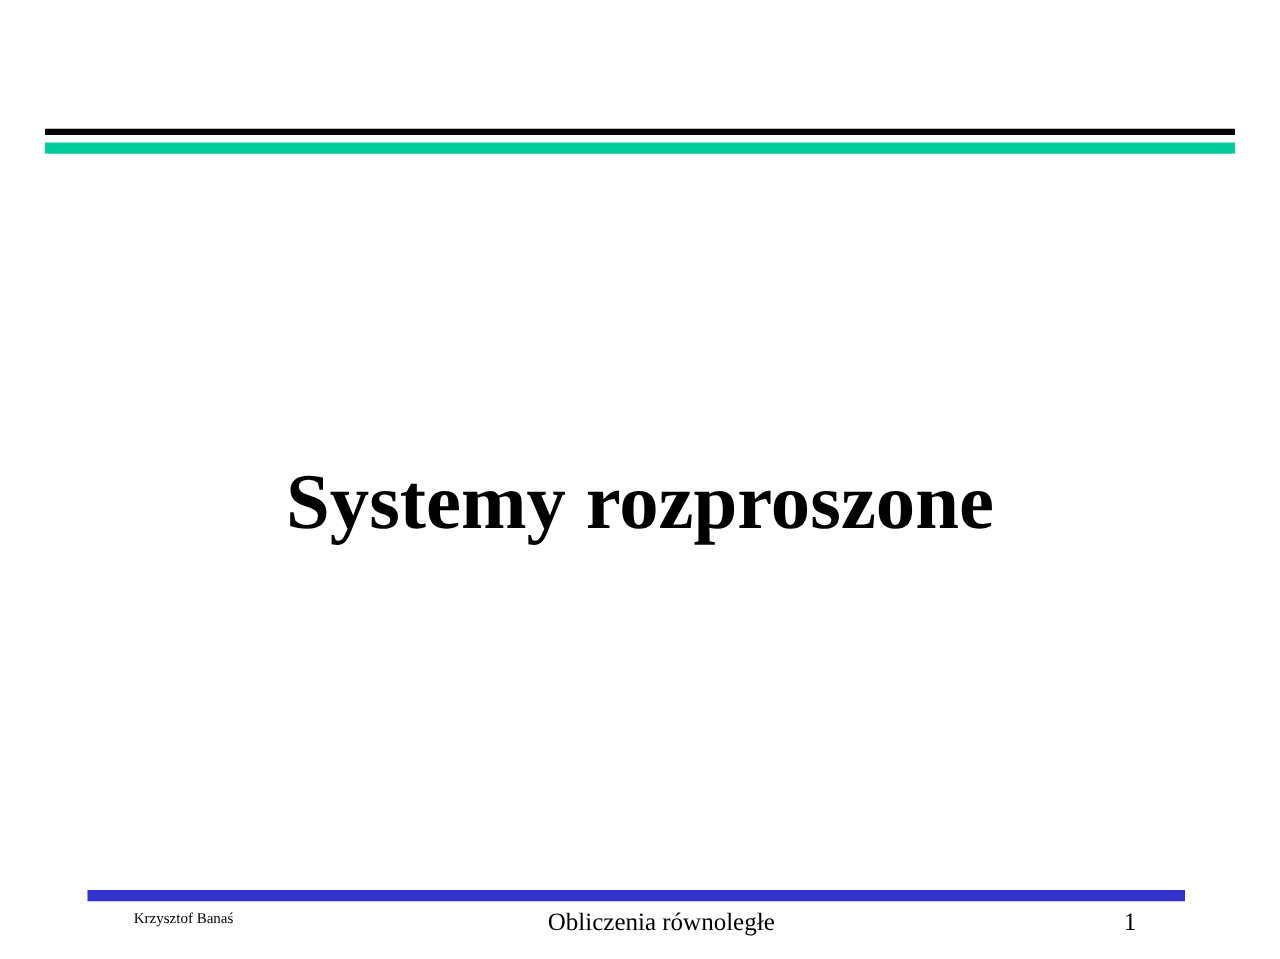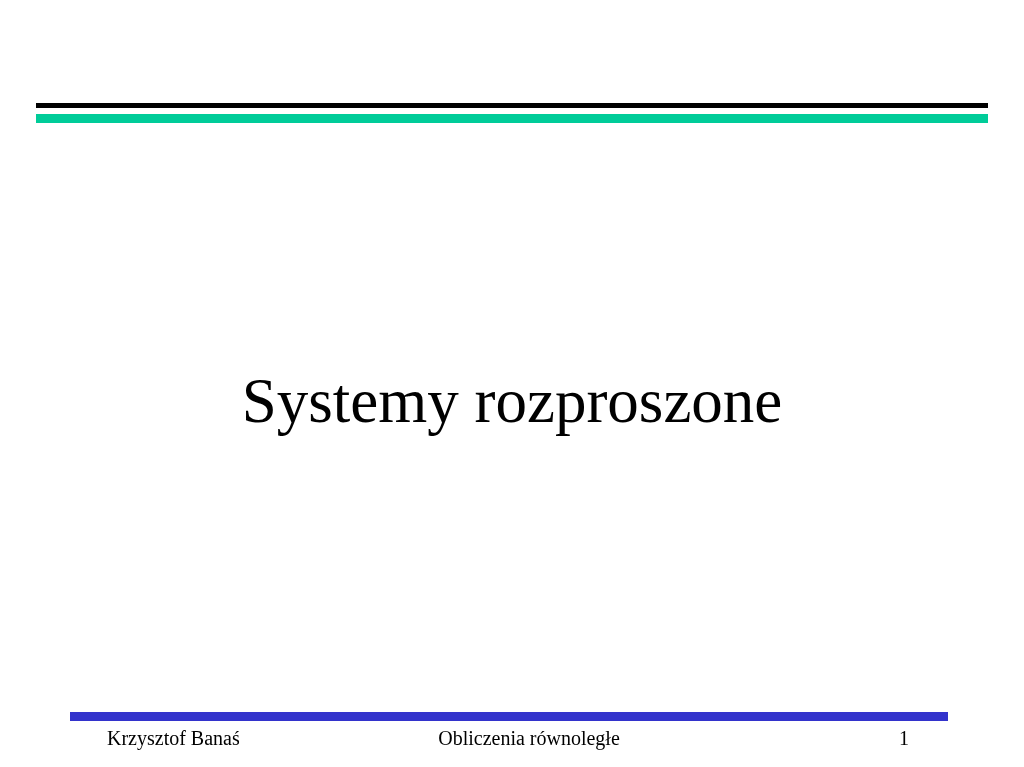--- a/index.html
+++ b/index.html
@@ -52,21 +52,21 @@
     top: 356px;
     width: 1024px;
     height: 90px;
     display: flex;
     align-items: center;
     justify-content: center;
   }
   .slide-title {
     font-family: "Liberation Serif", "DejaVu Serif", serif;
     font-size: 63px;
-    font-weight: normal;
+    font-weight: bold;
     color: #000000;
     letter-spacing: 0px;
     line-height: 1.05;
     white-space: nowrap;
     text-align: center;
     margin: 0;
   }
 
   
   .footer-rule-blue {
@@ -81,21 +81,21 @@
     position: absolute;
     left: 0;
     top: 727px;
     width: 1024px;
     height: 34px;
   }
   .footer-author {
     position: absolute;
     left: 107px;
     top: 0;
-    font-size: 20px;
+    font-size: 12px;
     color: #000000;
     white-space: nowrap;
   }
   .footer-center {
     position: absolute;
     left: 0;
     top: 0;
     width: 1024px;
     text-align: center;
     font-size: 20px;

